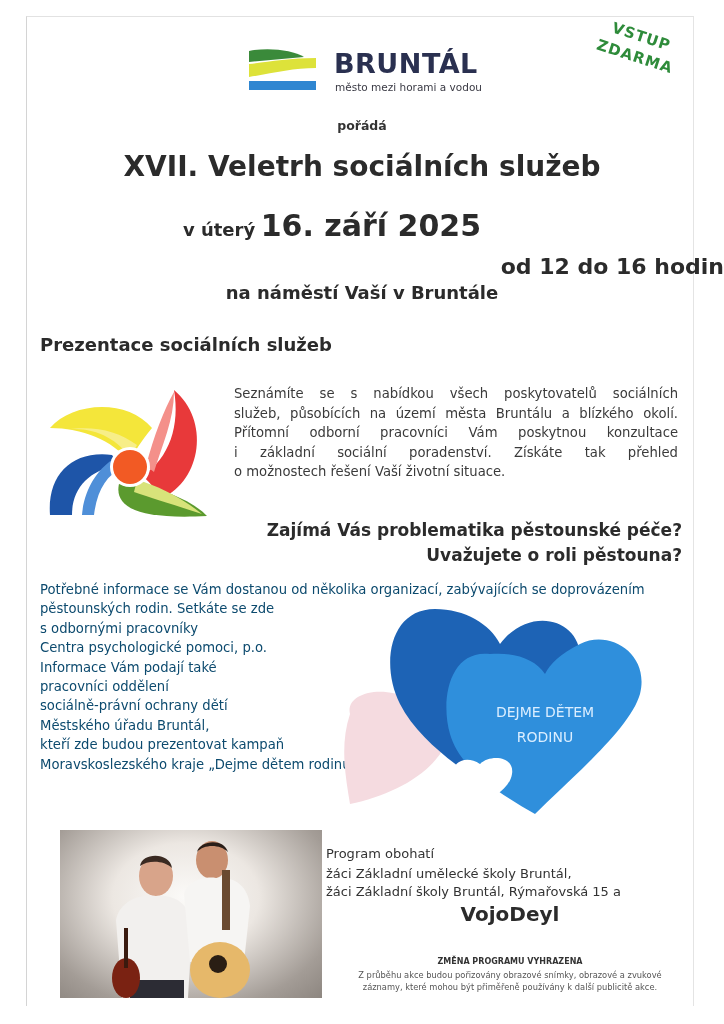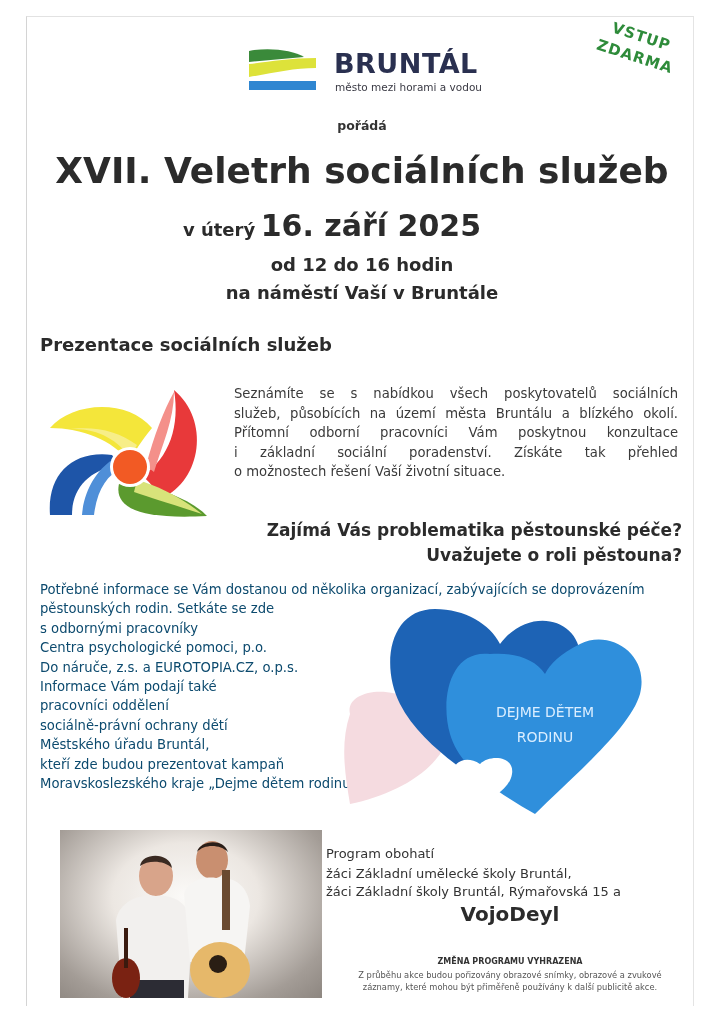--- a/index.html
+++ b/index.html
@@ -14,25 +14,25 @@
   .logo svg { position: absolute; left: 0; top: 0; }
   .logo-name { position: absolute; left: 86px; top: 0px; font-family: "DejaVu Sans", sans-serif; font-weight: bold;
                font-size: 27px; color: #2a3050; letter-spacing: 0.5px; }
   .logo-tag { position: absolute; left: 87px; top: 33px; font-size: 10.5px; color: #3a3a44; }
 
   .stamp { position: absolute; left: 588px; top: 26px; width: 100px; transform: rotate(18deg);
            transform-origin: center; color: #2e8b3a; font-weight: bold; font-size: 15px; text-align: center;
            line-height: 21px; letter-spacing: 1px; }
 
   .poradi { position: absolute; left: 0; width: 724px; top: 118px; text-align: center; font-size: 12.5px; font-weight: bold; color: #333; }
-  .title { position: absolute; left: 0; width: 724px; top: 150px; text-align: center; font-size: 36px; font-weight: bold; color: #2b2b2b; }
+  .title { position: absolute; left: 0; width: 724px; top: 150px; text-align: center; font-size: 28px; font-weight: bold; color: #2b2b2b; }
   .date-line { position: absolute; left: 0; width: 664px; top: 208px; text-align: center; color: #2b2b2b; font-weight: bold; }
   .date-line .pre { font-size: 18px; }
   .date-line .big { font-size: 30px; }
-  .hours { position: absolute; left: 0; width: 724px; top: 254px; text-align: center; font-size: 18px; font-weight: bold; }
+  .hours { position: absolute; left: 0; width: 724px; top: 254px; text-align: right; font-size: 22px; font-weight: bold; }
   .place { position: absolute; left: 0; width: 724px; top: 282px; text-align: center; font-size: 18px; font-weight: bold; }
 
   .sec1-heading { position: absolute; left: 40px; top: 334px; font-size: 18px; font-weight: bold; color: #2b2b2b; }
 
   .pinwheel { position: absolute; left: 42px; top: 380px; width: 170px; height: 140px; }
 
   .sec1-text { position: absolute; left: 234px; top: 384px; width: 444px; font-size: 13.2px; line-height: 19.5px;
                color: #3a3a3a; text-align: justify; }
   .sec1-text p { text-align-last: justify; }
   .sec1-text p:last-child { text-align-last: left; }
@@ -114,21 +114,20 @@
 </div>
 
 <h2 class="q1">Zajímá Vás problematika pěstounské péče?</h2>
 <h2 class="q2">Uvažujete o roli pěstouna?</h2>
 
 <div class="sec2-text">
   <div>Potřebné informace se Vám dostanou od několika organizací, zabývajících se doprovázením</div>
   <div>pěstounských rodin. Setkáte se zde</div>
   <div>s odbornými pracovníky</div>
   <div>Centra psychologické pomoci, p.o.</div>
-  <div>Do náruče, z.s. a EUROTOPIA.CZ, o.p.s.</div>
   <div>Informace Vám podají také</div>
   <div>pracovníci oddělení</div>
   <div>sociálně-právní ochrany dětí</div>
   <div>Městského úřadu Bruntál,</div>
   <div>kteří zde budou prezentovat kampaň</div>
   <div>Moravskoslezského kraje „Dejme dětem rodinu“.</div>
 </div>
 
 <svg class="hearts" viewBox="0 0 320 220">
 

